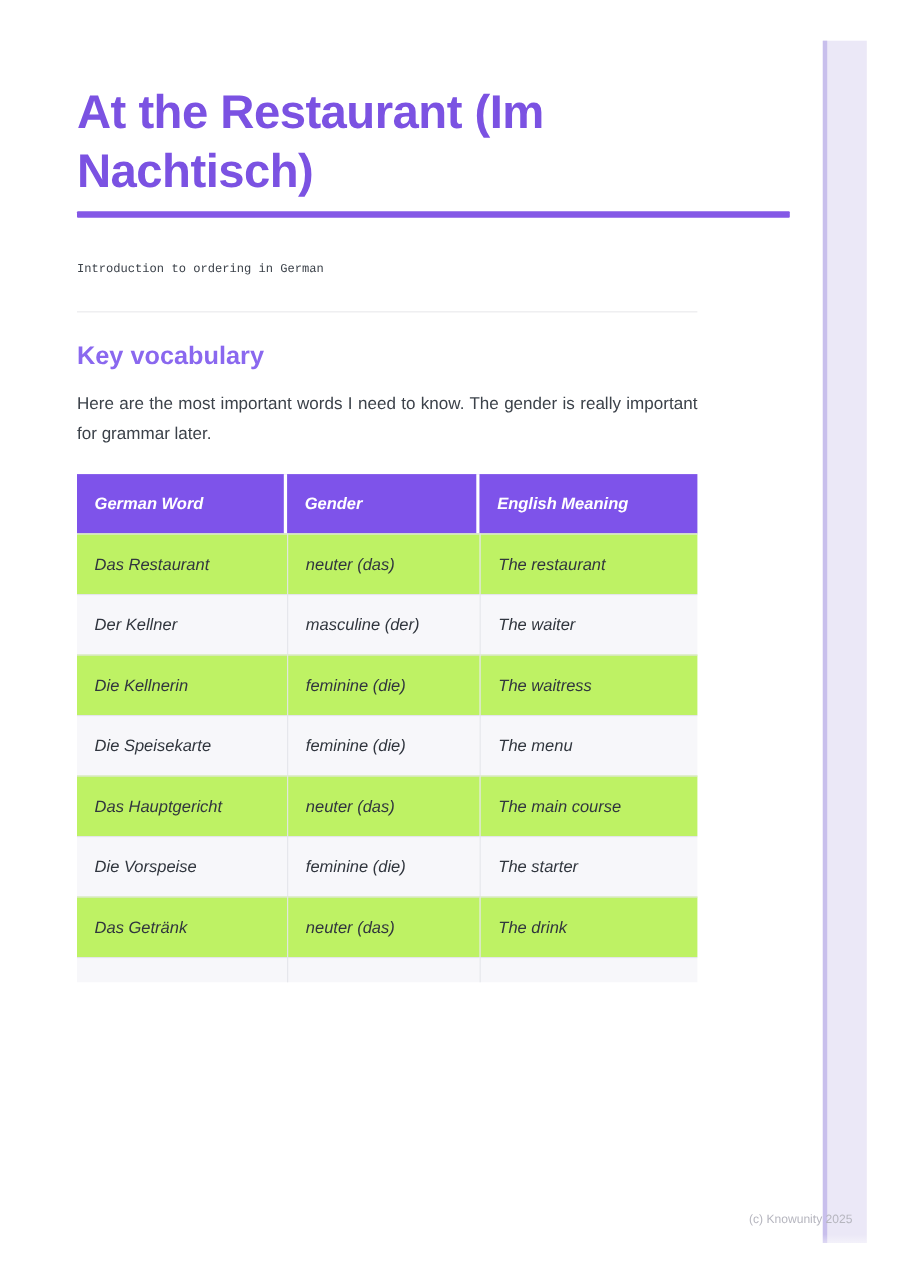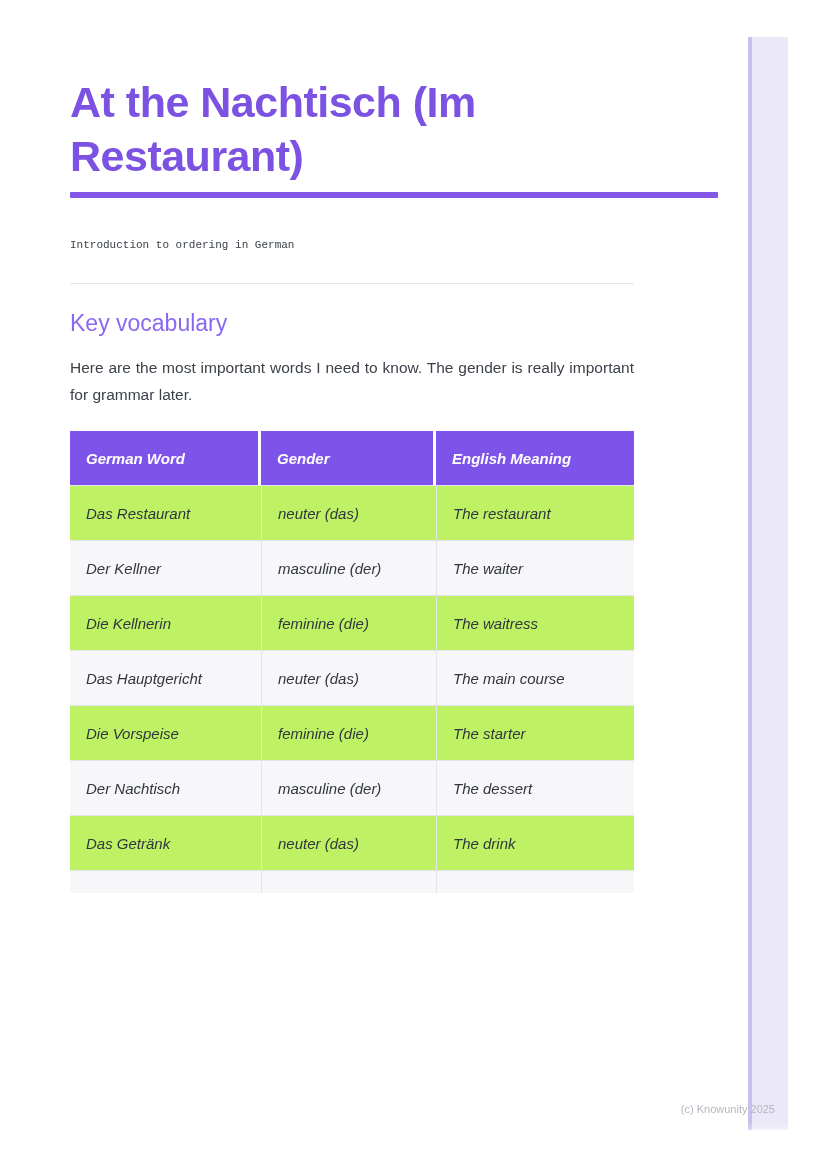--- a/index.html
+++ b/index.html
@@ -64,21 +64,21 @@
   .divider {
     margin-top: 27px;
     border: none;
     border-top: 1px solid #e8e8eb;
     width: 564px;
   }
   h2.section-heading {
     margin-top: 24px;
     font-size: 23px;
     line-height: 30px;
-    font-weight: 400;
+    font-weight: 700;
     color: var(--section-heading, #8a68ef);
   }
   .section-para { margin-top: 16px; }
   table.vocab {
     margin-top: 23px;
     width: 564px;
     border-collapse: separate;
     border-spacing: 0;
     table-layout: fixed;
     font-style: italic;
@@ -131,21 +131,21 @@
 </style>
 </head>
 <body>
 
 <div class="canvas">
 
   <div class="accent-strip"></div>
 
   <div class="content">
 
-    <h1 class="page-title">At the Nachtisch (Im Restaurant)</h1>
+    <h1 class="page-title">At the Restaurant (Im Nachtisch)</h1>
 
     <div class="title-rule"></div>
 
     <p class="intro-label">Introduction to ordering in German</p>
 
 
     <hr class="divider">
 
     <h2 class="section-heading">Key vocabulary</h2>
 
@@ -174,33 +174,33 @@
             <td>Der Kellner</td>
             <td>masculine (der)</td>
             <td>The waiter</td>
           </tr>
           <tr>
             <td>Die Kellnerin</td>
             <td>feminine (die)</td>
             <td>The waitress</td>
           </tr>
           <tr>
+            <td>Die Speisekarte</td>
+            <td>feminine (die)</td>
+            <td>The menu</td>
+          </tr>
+          <tr>
             <td>Das Hauptgericht</td>
             <td>neuter (das)</td>
             <td>The main course</td>
           </tr>
           <tr>
             <td>Die Vorspeise</td>
             <td>feminine (die)</td>
             <td>The starter</td>
-          </tr>
-          <tr>
-            <td>Der Nachtisch</td>
-            <td>masculine (der)</td>
-            <td>The dessert</td>
           </tr>
           <tr>
             <td>Das Getränk</td>
             <td>neuter (das)</td>
             <td>The drink</td>
           </tr>
         </tbody>
       <tbody>
         <tr class="partial">
           <td></td>

